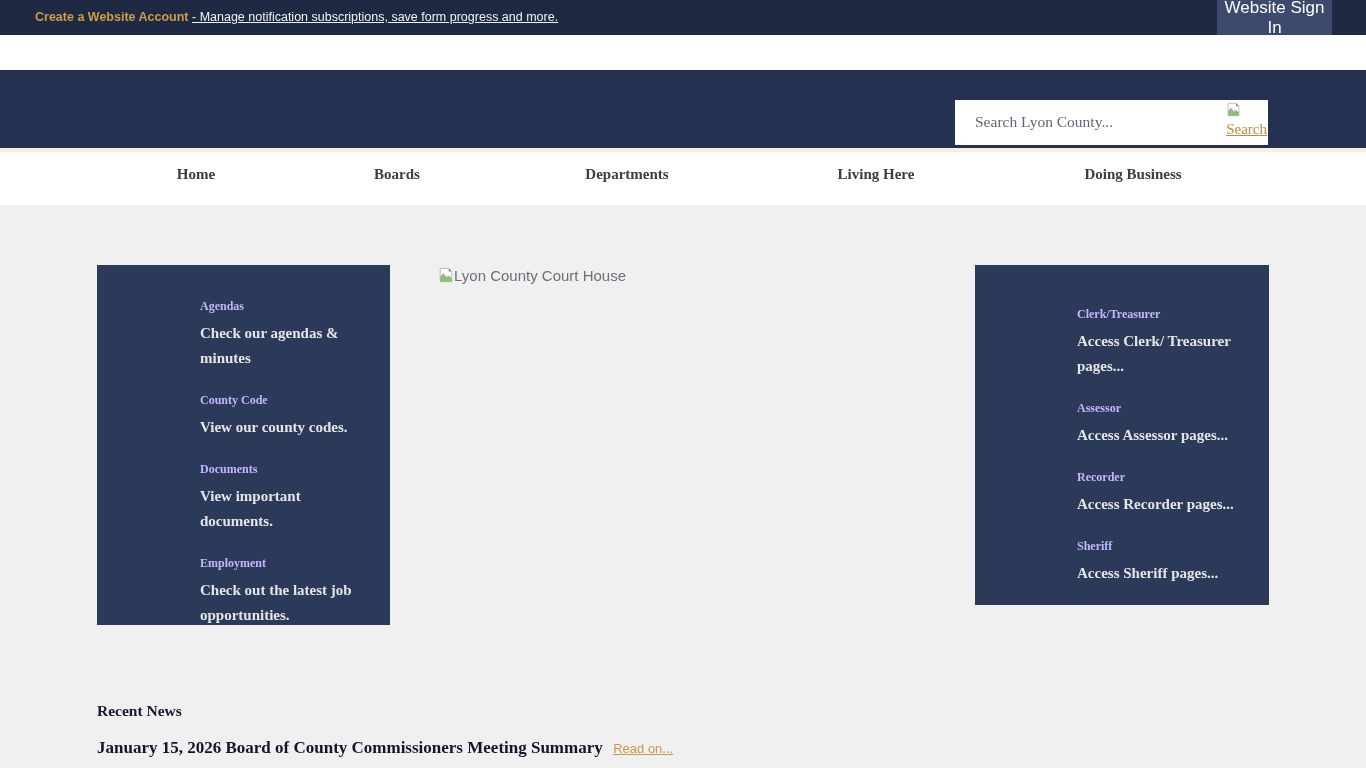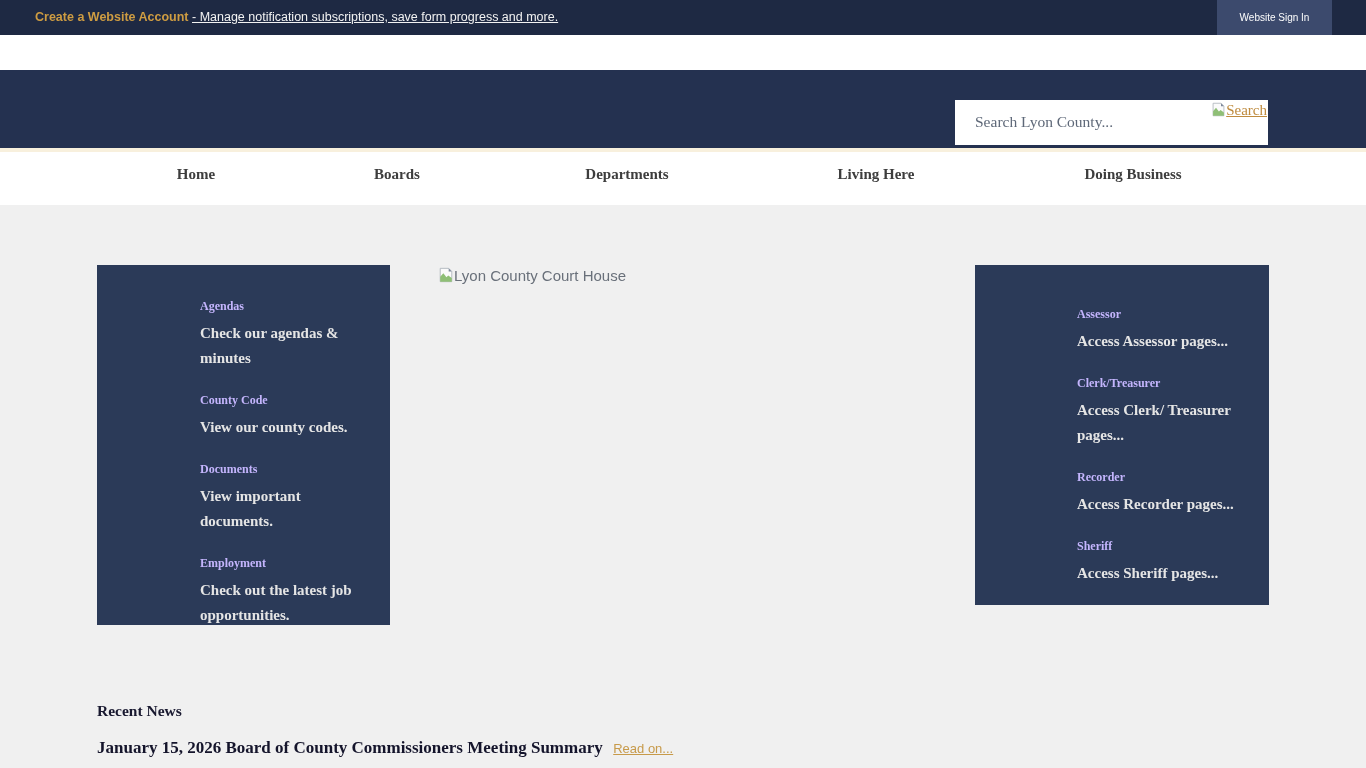--- a/index.html
+++ b/index.html
@@ -14,21 +14,21 @@
   .promo {
     position: absolute; left: 35px; top: 0; height: 35px; line-height: 35px;
     font-size: 12.5px; white-space: nowrap;
   }
   .promo a {
     color: #CE9C42; font-weight: bold; text-decoration: none; cursor: pointer;
   }
   .promo .promo-rest { color: #f2f2f2; text-decoration: underline; }
   .signin-btn {
     position: absolute; right: 34px; top: 0; width: 115px; height: 35px;
-    background: #3C4A6D; color: #fdfdfd; font-size: 10px;
+    background: #3C4A6D; color: #fdfdfd; font-size: 17px;
     display: flex; align-items: center; justify-content: center;
     cursor: pointer; border: none;
   }
 
   
   .white-strip { position: absolute; left: 0; top: 35px; width: 1366px; height: 35px; background: #ffffff; }
 
   
   .header {
     position: absolute; left: 0; top: 70px; width: 1366px; height: 78px;
@@ -53,21 +53,21 @@
   .search-input {
     position: absolute; left: 20px; top: 10px; width: 190px; height: 24px;
     border: none; outline: none; background: transparent;
     font-family: "Liberation Serif", serif; font-size: 15.5px; color: #333;
   }
   .search-input::placeholder { color: #5E6878; opacity: 1; }
   .search-go {
     position: absolute; right: 1px; top: 2px;
     display: flex; align-items: flex-start;
     color: #BF8B3E; text-decoration: underline; cursor: pointer;
-    font-family: "Liberation Serif", serif; font-size: 15px; line-height: 17px;
+    font-family: "Liberation Serif", serif; font-size: 15px; line-height: 17px; flex-direction: column;
   }
 
   
   .navbar {
     position: absolute; left: 0; top: 148px; width: 1366px; height: 57px;
     background: #ffffff; border-top: 4px solid #F8F0DD;
   }
   .nav-item {
     position: absolute; top: 14px; transform: translateX(-50%);
     font-family: "Liberation Serif", serif; font-weight: bold; font-size: 15px;
@@ -211,26 +211,26 @@
         <path d="M2.5 1.5 h9.5 l3.5 3.5 v11.5 h-13 z" fill="#fbfbfb" stroke="#aeb4bc" stroke-width="1"></path>
         <path d="M12 1.5 l3.5 3.5 h-3.5 z" fill="#7d889b"></path>
         <path d="M2.5 11 l3.5 -4 3.5 4.5 2 -2 4 3 v4 h-13 z" fill="#8fbf76"></path>
       </svg>
     </span>
     <span>Lyon County Court House</span>
   </div>
 
   <div class="panel right">
     <div class="ql-item">
+      <a class="ql-title">Clerk/Treasurer</a>
+      <div class="ql-desc">Access Clerk/ Treasurer pages...</div>
+    </div>
+    <div class="ql-item">
       <a class="ql-title">Assessor</a>
       <div class="ql-desc">Access Assessor pages...</div>
-    </div>
-    <div class="ql-item">
-      <a class="ql-title">Clerk/Treasurer</a>
-      <div class="ql-desc">Access Clerk/ Treasurer pages...</div>
     </div>
     <div class="ql-item">
       <a class="ql-title">Recorder</a>
       <div class="ql-desc">Access Recorder pages...</div>
     </div>
     <div class="ql-item">
       <a class="ql-title">Sheriff</a>
       <div class="ql-desc">Access Sheriff pages...</div>
     </div>
   </div>

